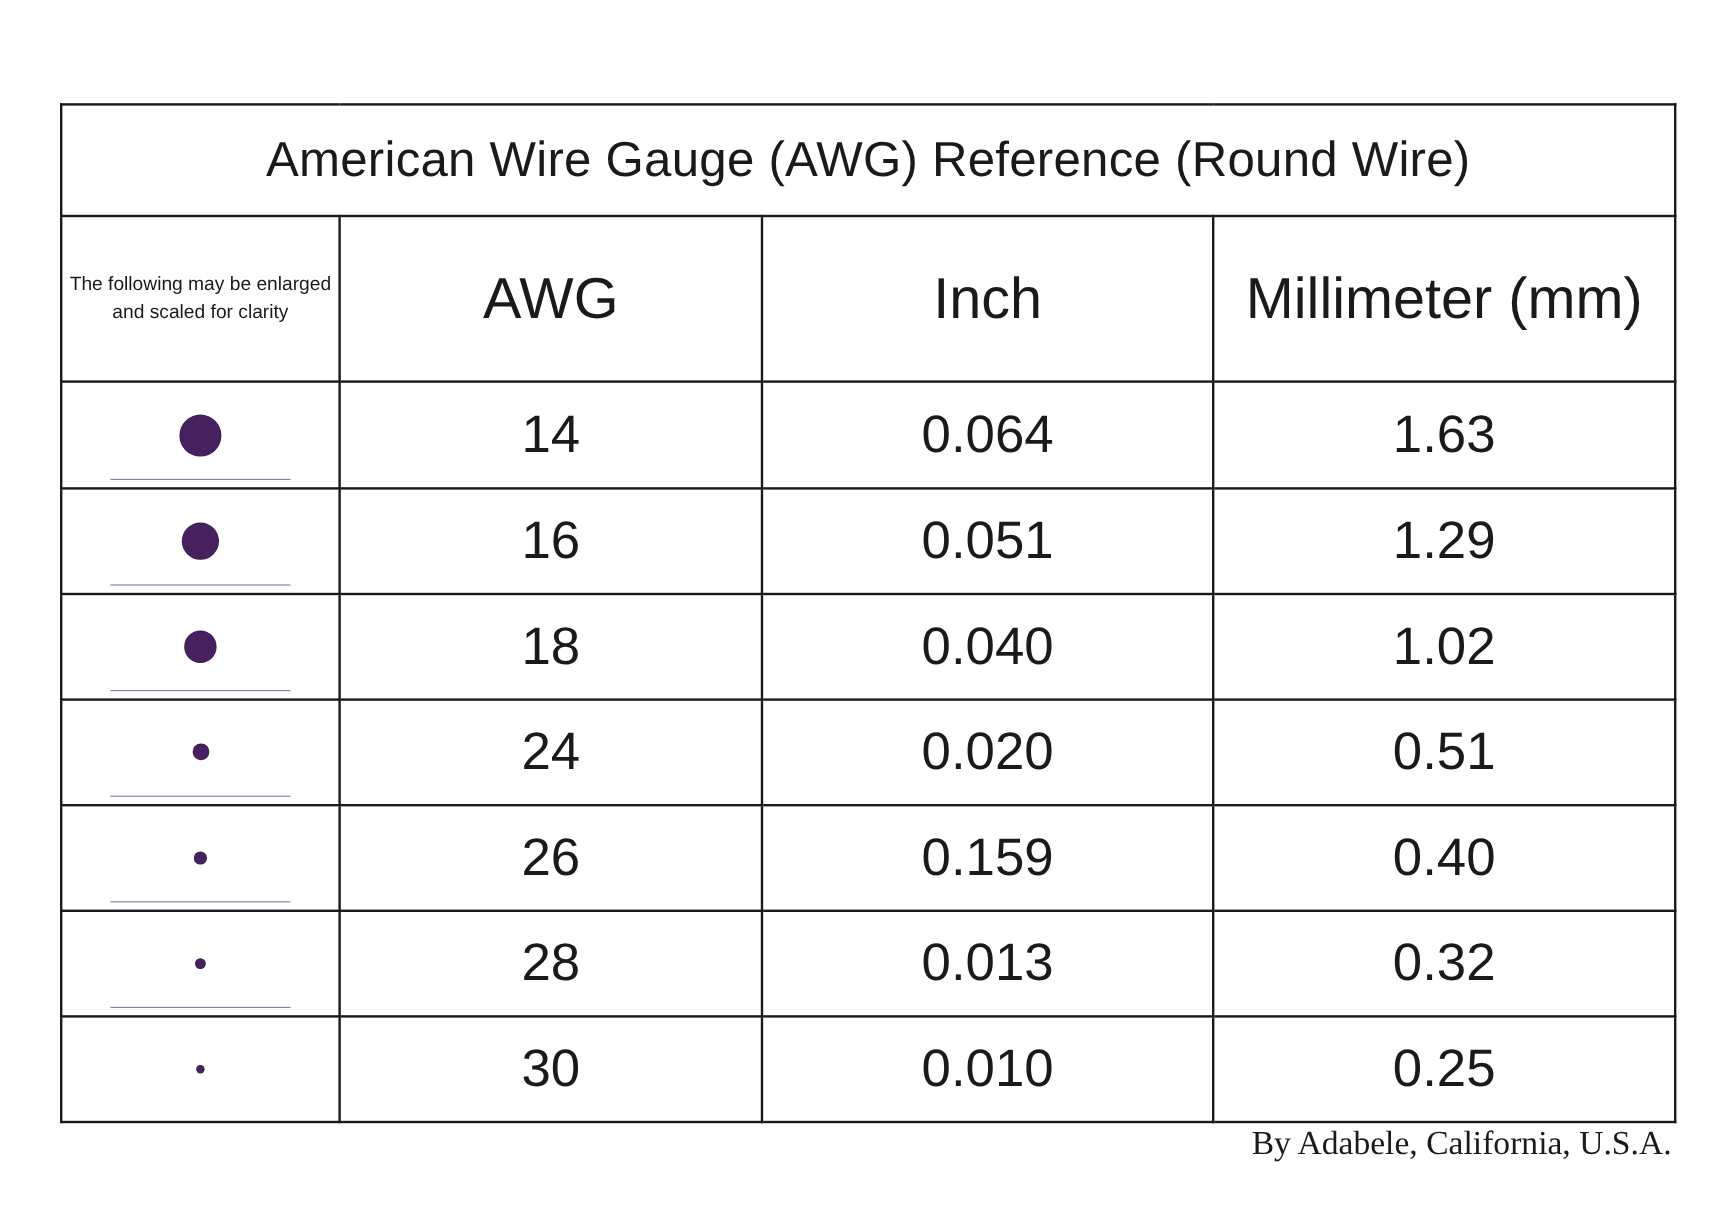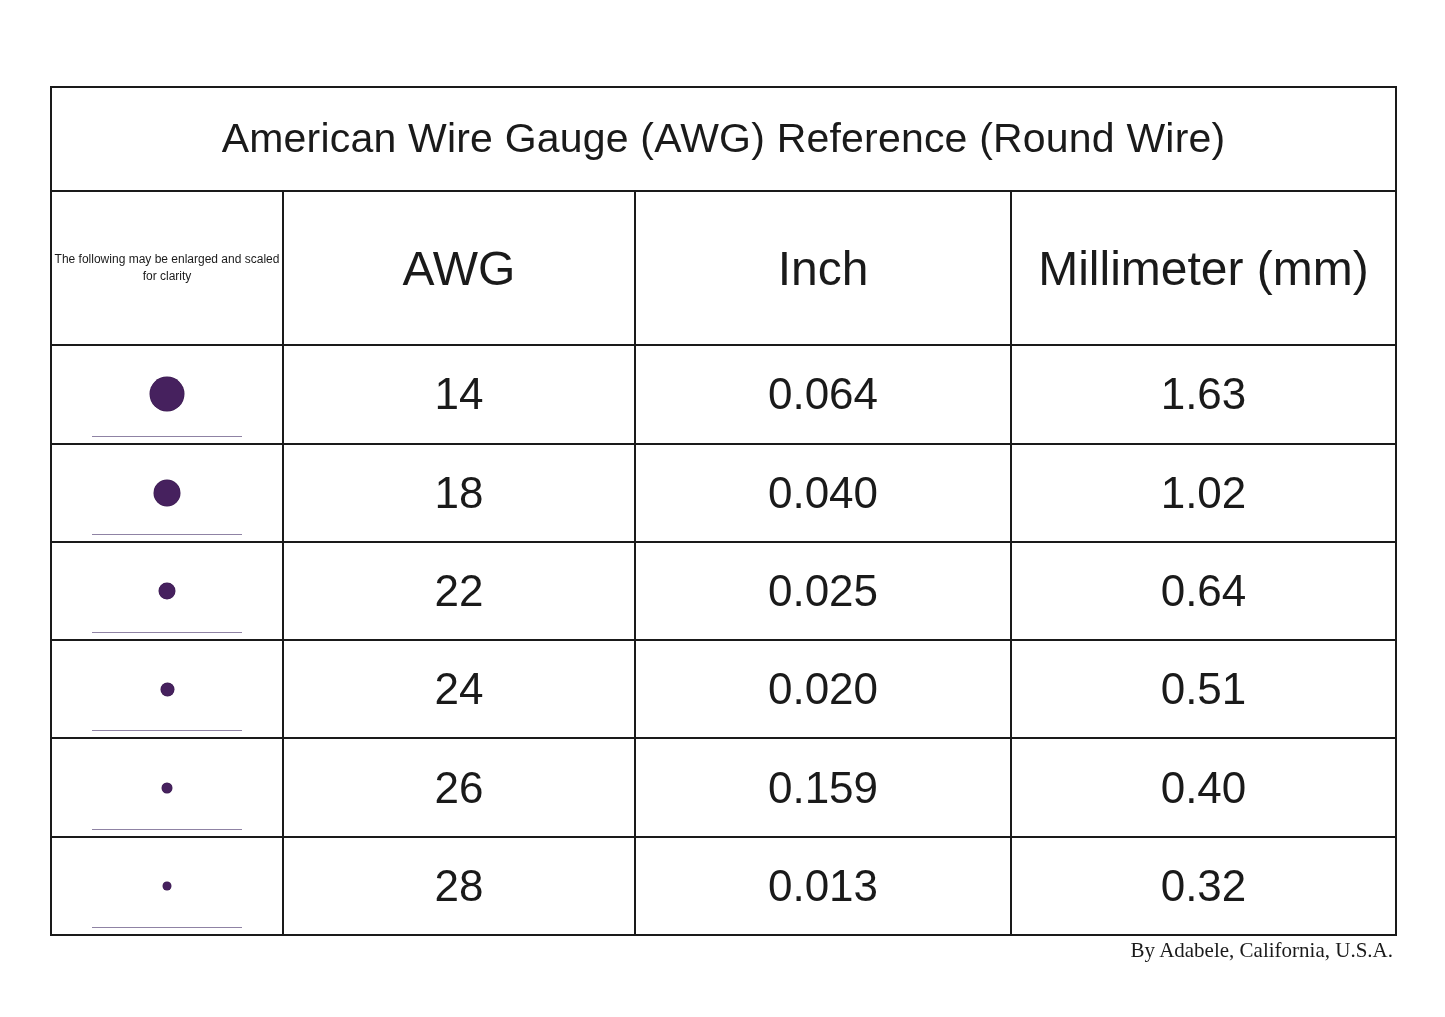--- a/index.html
+++ b/index.html
@@ -45,21 +45,21 @@
     font-size: 41px;
     letter-spacing: 0.2px;
     border-bottom: 2px solid #1a1a1a;
   }
 
   .head-row td, .head-row th {
     height: 108px;
   }
 
   .head-note {
-    font-size: 12px;
+    font-size: 16px;
     line-height: 1.45;
     text-align: left;
     padding: 8px 10px 8px 9px;
     vertical-align: top;
   }
 
   .head-label {
     font-size: 48px;
   }
 
@@ -106,21 +106,21 @@
     height: 1px;
     background: #6a5a86;
     opacity: 0.75;
     z-index: 1;
   }
 
   .credit {
     position: absolute;
     right: 52px;
     top: 938px;
-    font-size: 21px;
+    font-size: 28px;
     color: #1a1a1a;
     font-family: "Liberation Serif", serif;
   }
 </style>
 </head>
 <body>
 
 <div class="sheet">
   <table class="awg">
     <colgroup>
@@ -145,46 +145,46 @@
           <div class="dot-wrap">
             <span class="dot" style="width:34px;height:34px;"></span>
             <span class="guide"></span>
           </div>
         </td>
         <td>14</td>
         <td>0.064</td>
         <td>1.63</td>
       </tr>
 
+      <tr class="data-row">
+        <td class="swatch-cell">
+          <div class="dot-wrap">
+            <span class="dot" style="width:30px;height:30px;"></span>
+            <span class="guide"></span>
+          </div>
+        </td>
+        <td>16</td>
+        <td>0.051</td>
+        <td>1.29</td>
+      </tr>
 
       <tr class="data-row">
         <td class="swatch-cell">
           <div class="dot-wrap">
             <span class="dot" style="width:26px;height:26px;"></span>
             <span class="guide"></span>
           </div>
         </td>
         <td>18</td>
         <td>0.040</td>
         <td>1.02</td>
       </tr>
 
 
 
-      <tr class="data-row">
-        <td class="swatch-cell">
-          <div class="dot-wrap">
-            <span class="dot" style="width:16px;height:16px;"></span>
-            <span class="guide"></span>
-          </div>
-        </td>
-        <td>22</td>
-        <td>0.025</td>
-        <td>0.64</td>
-      </tr>
 
       <tr class="data-row">
         <td class="swatch-cell">
           <div class="dot-wrap">
             <span class="dot" style="width:13px;height:13px;"></span>
             <span class="guide"></span>
           </div>
         </td>
         <td>24</td>
         <td>0.020</td>
@@ -208,17 +208,27 @@
           <div class="dot-wrap">
             <span class="dot" style="width:8px;height:8px;"></span>
             <span class="guide"></span>
           </div>
         </td>
         <td>28</td>
         <td>0.013</td>
         <td>0.32</td>
       </tr>
 
+      <tr class="data-row">
+        <td class="swatch-cell">
+          <div class="dot-wrap">
+            <span class="dot" style="width:6px;height:6px;"></span>
+          </div>
+        </td>
+        <td>30</td>
+        <td>0.010</td>
+        <td>0.25</td>
+      </tr>
     </tbody>
   </table>
 </div>
 
 <div class="credit">By Adabele, California, U.S.A.</div>
 
 </body></html>

